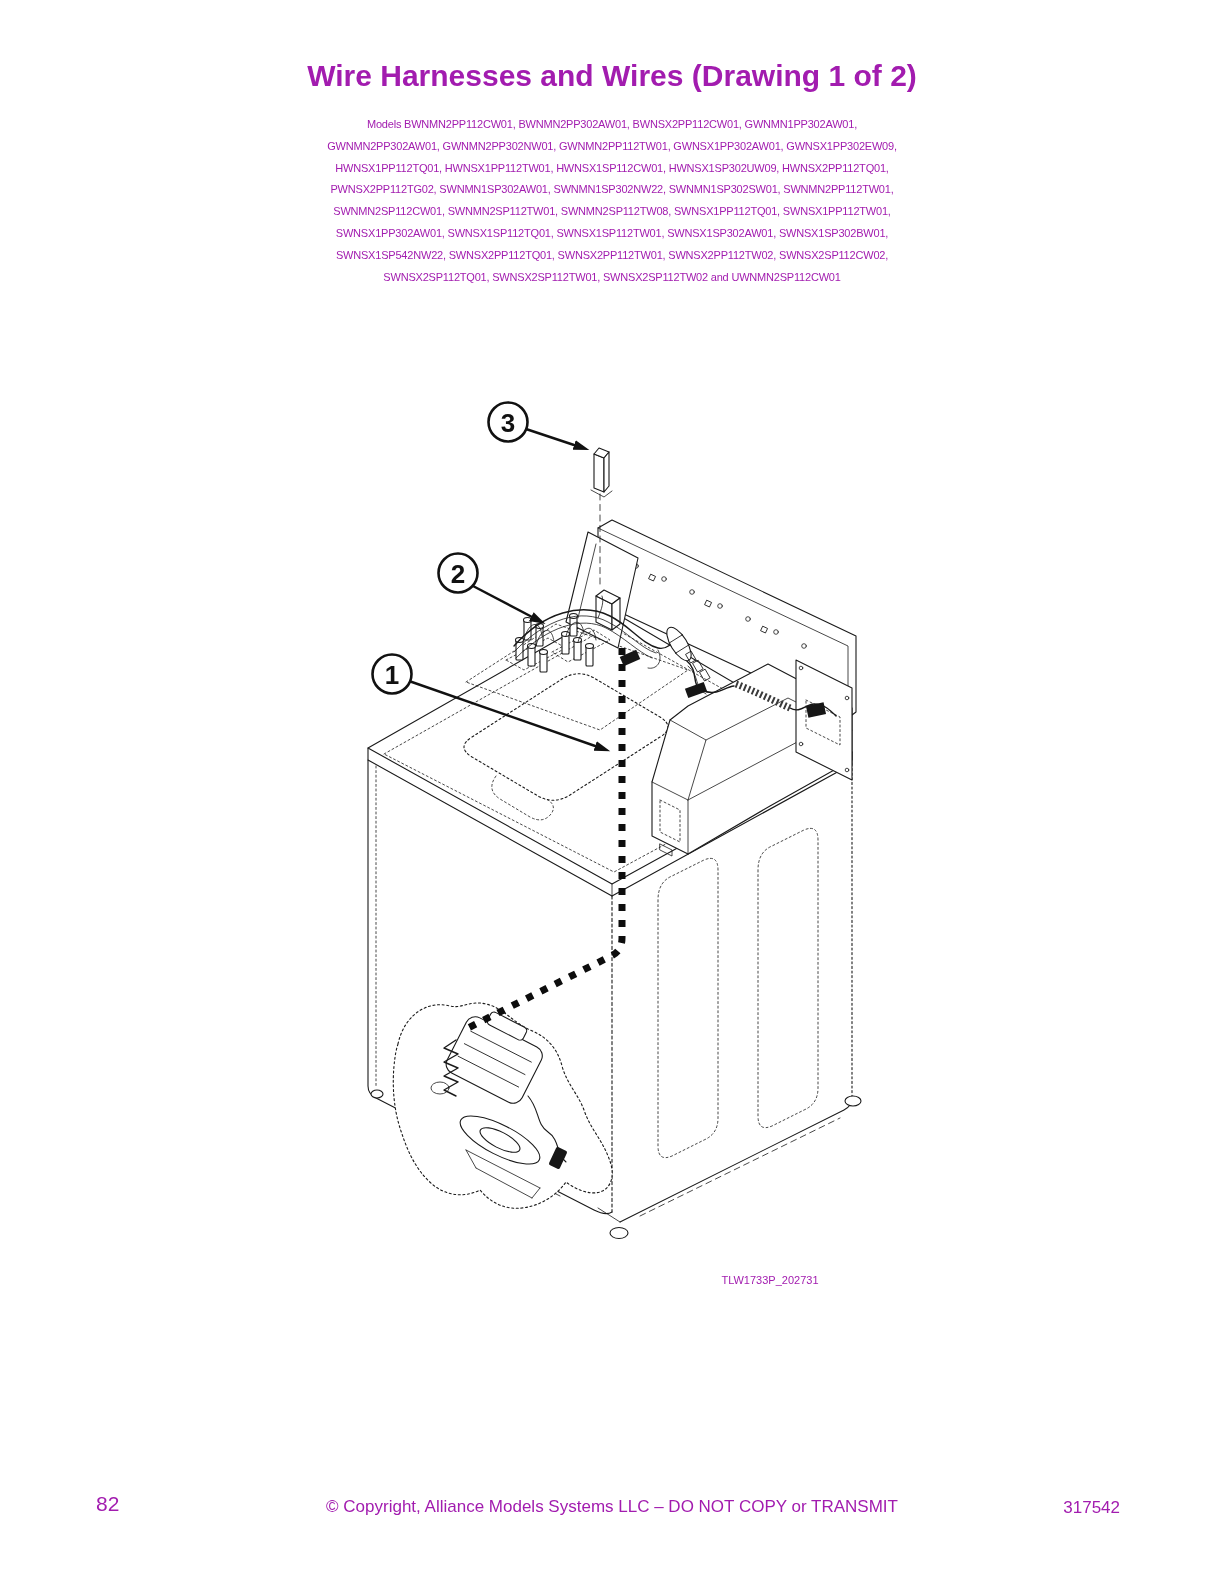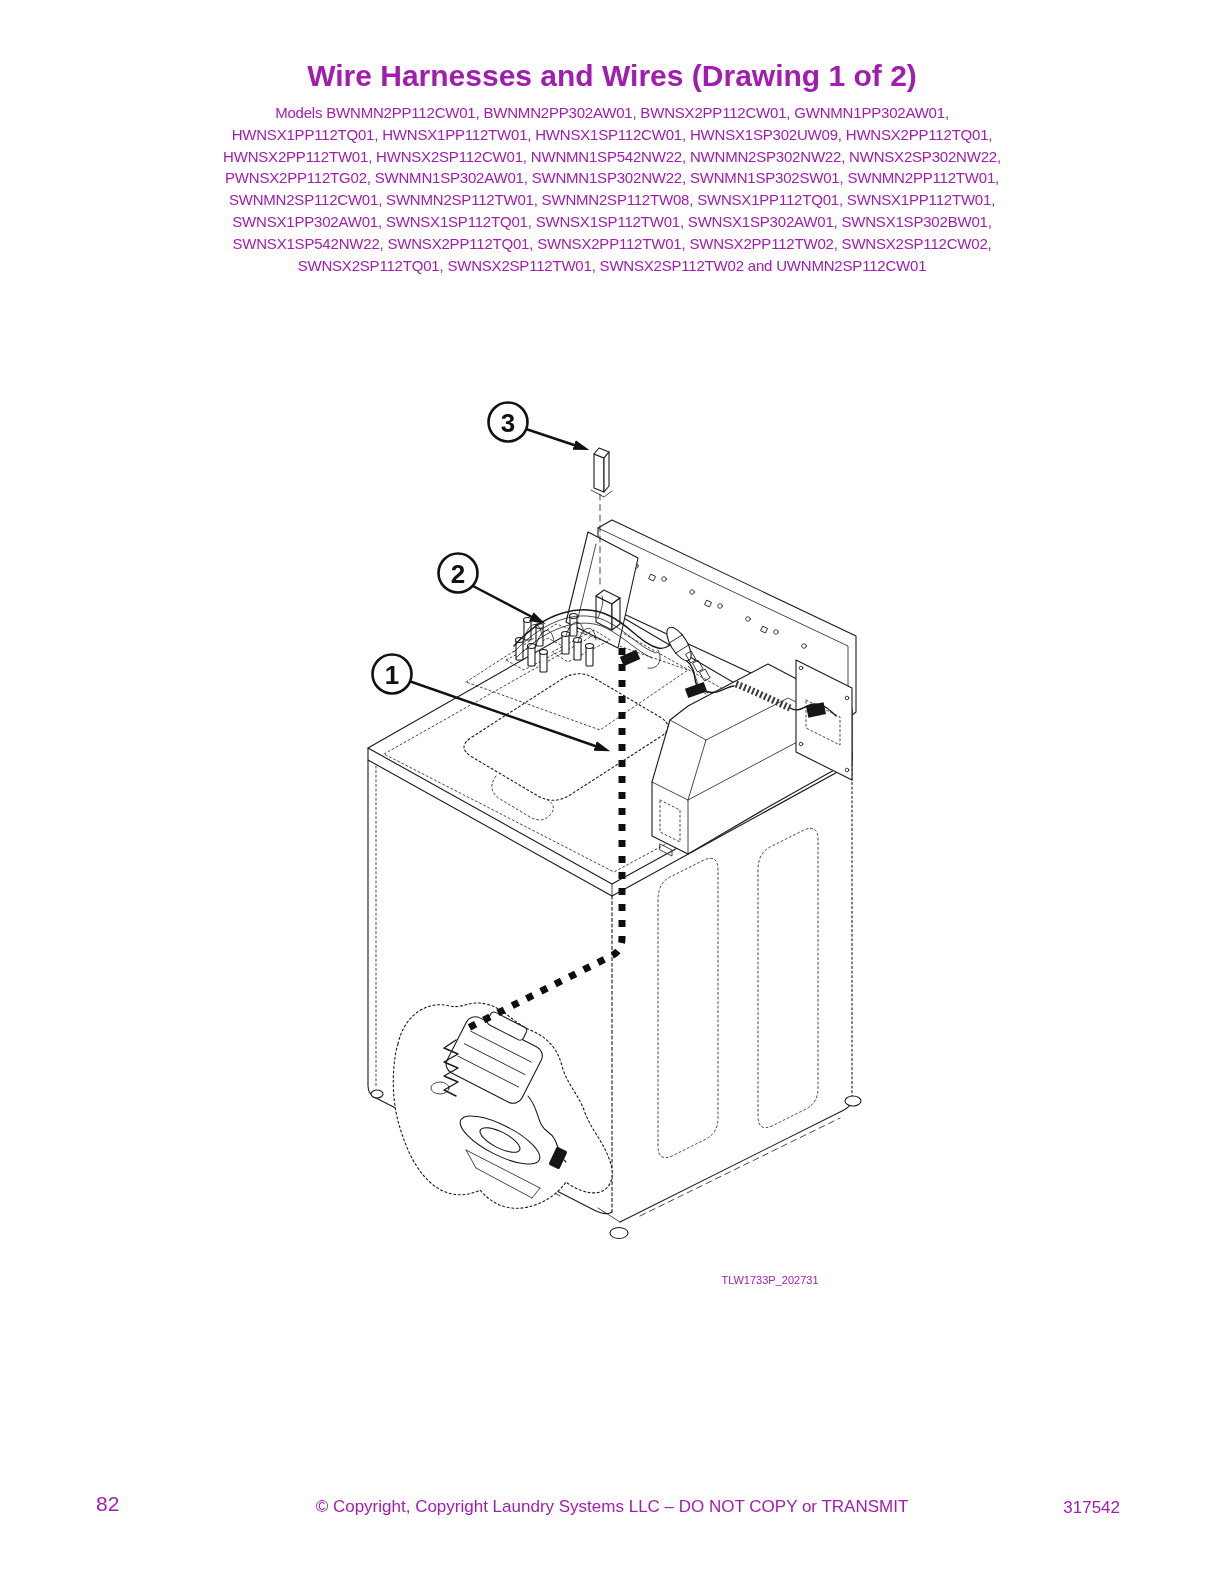--- a/index.html
+++ b/index.html
@@ -11,22 +11,22 @@
     color:#a21caf;
     overflow:hidden;
     margin:0 auto;
   }
   .title{
     position:absolute;top:59px;left:0;width:100%;
     text-align:center;font-size:30px;font-weight:bold;
     letter-spacing:0;
   }
   .models{
-    position:absolute;top:102px;left:0;width:100%;
-    text-align:center;font-size:15px;line-height:21.8px;
+    position:absolute;top:114px;left:0;width:100%;
+    text-align:center;font-size:11px;line-height:21.8px;
     letter-spacing:-0.2px;
   }
   .models div{white-space:nowrap;}
   .figure{
     position:absolute;left:300px;top:380px;width:700px;height:880px;
   }
   .drawing-ref{
     position:absolute;left:600px;top:1274px;width:340px;
     text-align:center;font-size:11px;
   }
@@ -55,22 +55,22 @@
 </style>
 </head>
 <body>
 
 <div class="page">
 
   <div class="title">Wire Harnesses and Wires (Drawing 1 of 2)</div>
 
   <div class="models">
     <div>Models BWNMN2PP112CW01, BWNMN2PP302AW01, BWNSX2PP112CW01, GWNMN1PP302AW01,</div>
+    <div>GWNMN2PP302AW01, GWNMN2PP302NW01, GWNMN2PP112TW01, GWNSX1PP302AW01, GWNSX1PP302EW09,</div>
     <div>HWNSX1PP112TQ01, HWNSX1PP112TW01, HWNSX1SP112CW01, HWNSX1SP302UW09, HWNSX2PP112TQ01,</div>
-    <div>HWNSX2PP112TW01, HWNSX2SP112CW01, NWNMN1SP542NW22, NWNMN2SP302NW22, NWNSX2SP302NW22,</div>
     <div>PWNSX2PP112TG02, SWNMN1SP302AW01, SWNMN1SP302NW22, SWNMN1SP302SW01, SWNMN2PP112TW01,</div>
     <div>SWNMN2SP112CW01, SWNMN2SP112TW01, SWNMN2SP112TW08, SWNSX1PP112TQ01, SWNSX1PP112TW01,</div>
     <div>SWNSX1PP302AW01, SWNSX1SP112TQ01, SWNSX1SP112TW01, SWNSX1SP302AW01, SWNSX1SP302BW01,</div>
     <div>SWNSX1SP542NW22, SWNSX2PP112TQ01, SWNSX2PP112TW01, SWNSX2PP112TW02, SWNSX2SP112CW02,</div>
     <div>SWNSX2SP112TQ01, SWNSX2SP112TW01, SWNSX2SP112TW02 and UWNMN2SP112CW01</div>
   </div>
 
   <svg class="figure" viewBox="300 380 700 880" xmlns="http://www.w3.org/2000/svg">
     <defs>
       <marker id="ah" markerUnits="userSpaceOnUse" markerWidth="18" markerHeight="14" refX="3" refY="6" orient="auto">
@@ -272,16 +272,16 @@
     <g>
       <path class="callout-line" marker-end="url(#ah)" d="M409,681 L598,747"></path>
       <circle class="callout-circle" cx="392" cy="674" r="19.5"></circle>
       <text class="callout-num" x="392" y="675" text-anchor="middle" dominant-baseline="central">1</text>
     </g>
   </svg>
 
   <div class="drawing-ref">TLW1733P_202731</div>
 
   <div class="footer-page">82</div>
-  <div class="footer-copy">© Copyright, Copyright Laundry Systems LLC – DO NOT COPY or TRANSMIT</div>
+  <div class="footer-copy">© Copyright, Alliance Models Systems LLC – DO NOT COPY or TRANSMIT</div>
   <div class="footer-doc">317542</div>
 
 </div>
 
 </body></html>

